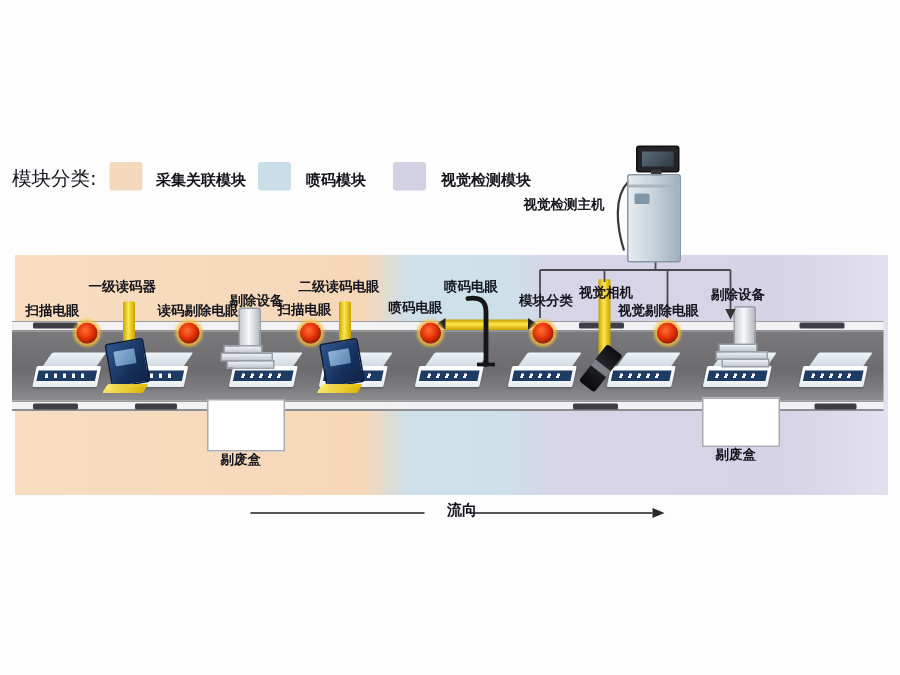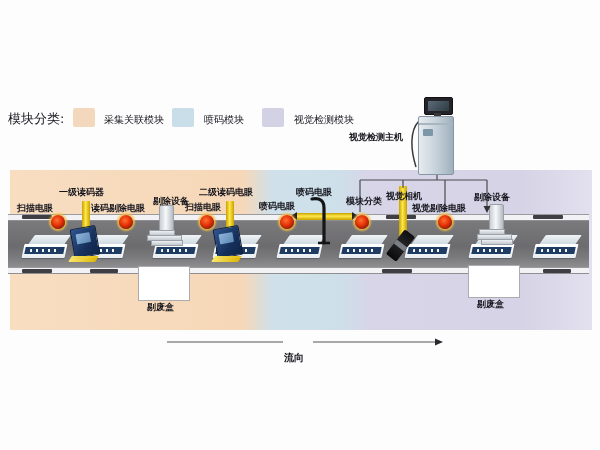--- a/index.html
+++ b/index.html
@@ -9,21 +9,21 @@
     font-family:"DejaVu Sans","Liberation Sans",sans-serif;
     color:#15151d;
   }
   .lbl{
     position:absolute;font-size:9px;font-weight:600;line-height:10px;
     white-space:nowrap;color:#15151d;z-index:9;
   }
   
   .legend-title{position:absolute;left:8px;top:110px;font-size:13px;font-weight:normal;z-index:9;}
   .swatch{position:absolute;width:22px;height:19px;border-radius:2px;z-index:9;}
-  .legend-item{position:absolute;font-size:10px;font-weight:400;z-index:9;white-space:nowrap;}
+  .legend-item{position:absolute;font-size:10px;font-weight:700;z-index:9;white-space:nowrap;}
   
   .zones{
     position:absolute;left:10px;top:170px;width:582px;height:160px;z-index:1;
     background:linear-gradient(90deg,
       #f8ddc1 0%, #f6d8b8 40%,
       #cfe0ea 45%, #cde0ea 56%,
       #d7d5e7 62%, #d5d3e5 88%, #e3e1ef 100%);
   }
   
   .rail{
@@ -227,24 +227,24 @@
 
   <path d="M324,243 V208 Q324,197 312,199" fill="none" stroke="#151517" stroke-width="3.2" stroke-linecap="round"></path>
   <path d="M318,243 h12" stroke="#151517" stroke-width="2.5"></path>
 
   <path d="M167,342 H283 M313,342 H435" fill="none" stroke="#55555b" stroke-width="1.2"></path>
   <polygon points="435,338.6 443,342 435,345.4" fill="#2a2a2e"></polygon>
 </svg>
 
 <div class="lbl" style="left:17px;top:203px;">扫描电眼</div>
 <div class="lbl" style="left:59px;top:187px;">一级读码器</div>
-<div class="lbl" style="left:91px;top:203px;">读码剔除电眼</div>
+<div class="lbl" style="left:105px;top:203px;">读码剔除电眼</div>
 <div class="lbl" style="left:153px;top:196px;">剔除设备</div>
 <div class="lbl" style="left:199px;top:187px;">二级读码电眼</div>
 <div class="lbl" style="left:185px;top:202px;">扫描电眼</div>
 <div class="lbl" style="left:259px;top:201px;">喷码电眼</div>
 <div class="lbl" style="left:296px;top:187px;">喷码电眼</div>
 <div class="lbl" style="left:346px;top:196px;">模块分类</div>
 <div class="lbl" style="left:386px;top:191px;">视觉相机</div>
 <div class="lbl" style="left:412px;top:203px;text-align:right;">视觉剔除电眼</div>
 <div class="lbl" style="left:474px;top:192px;">剔除设备</div>
 
-<div class="lbl" style="left:284px;top:336px;font-size:10px;margin-top:17px;">流向</div>
+<div class="lbl" style="left:298px;top:336px;font-size:10px;">流向</div>
 
 </body></html>

